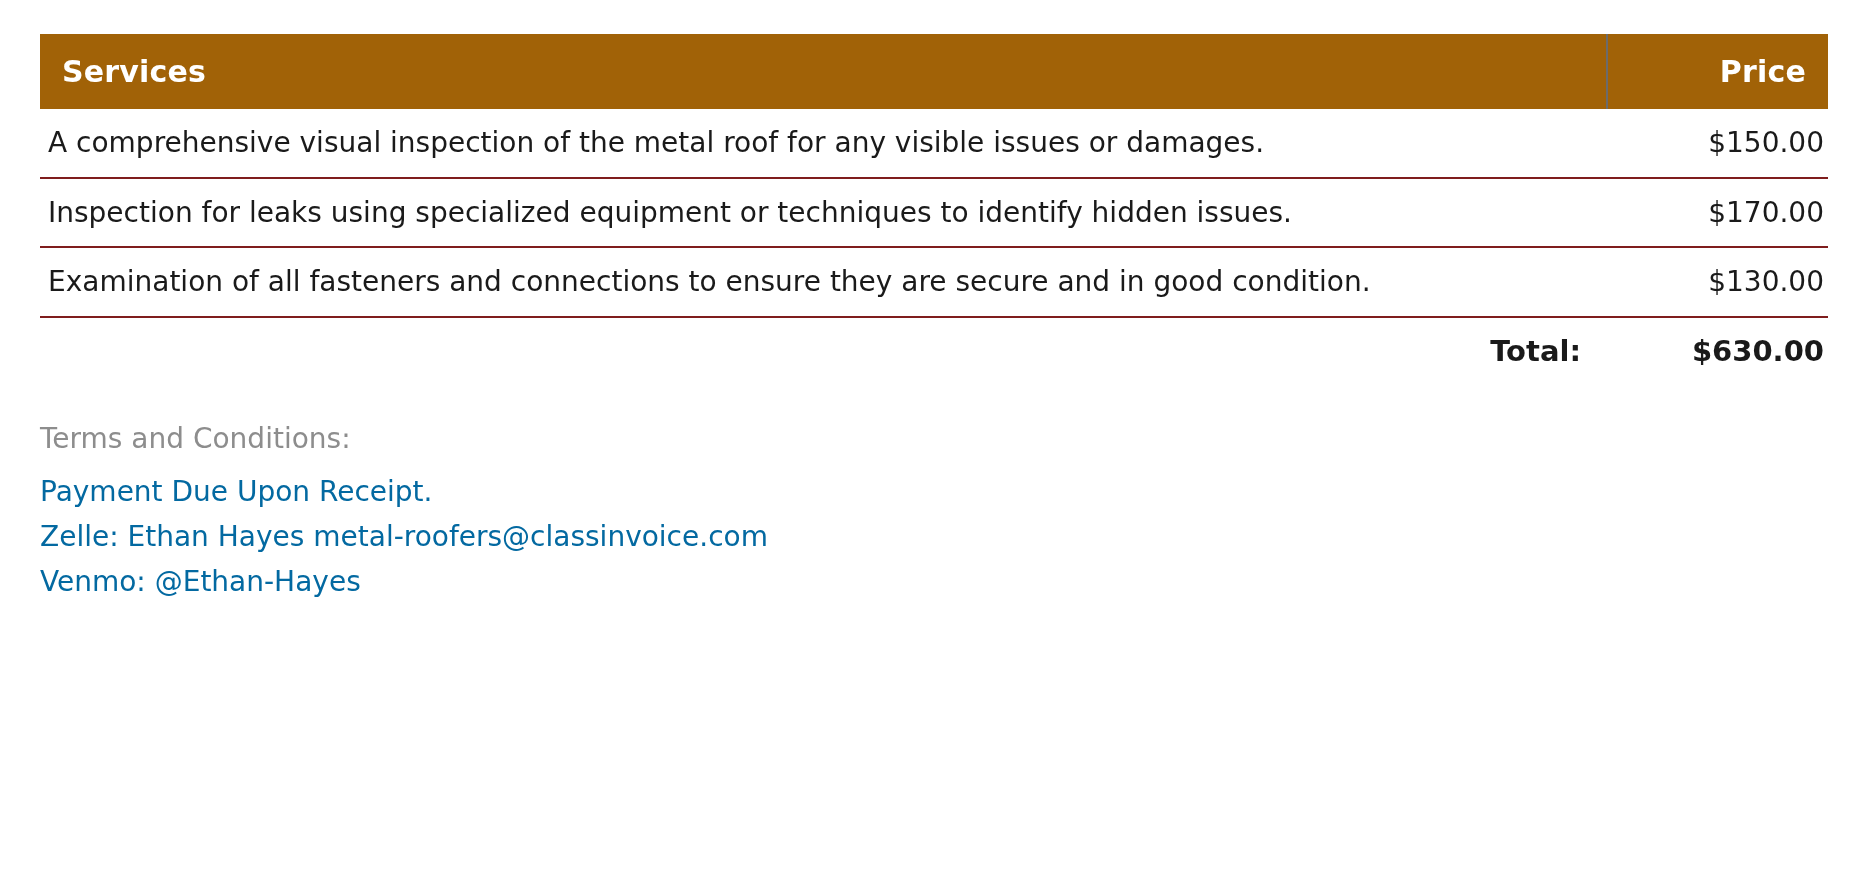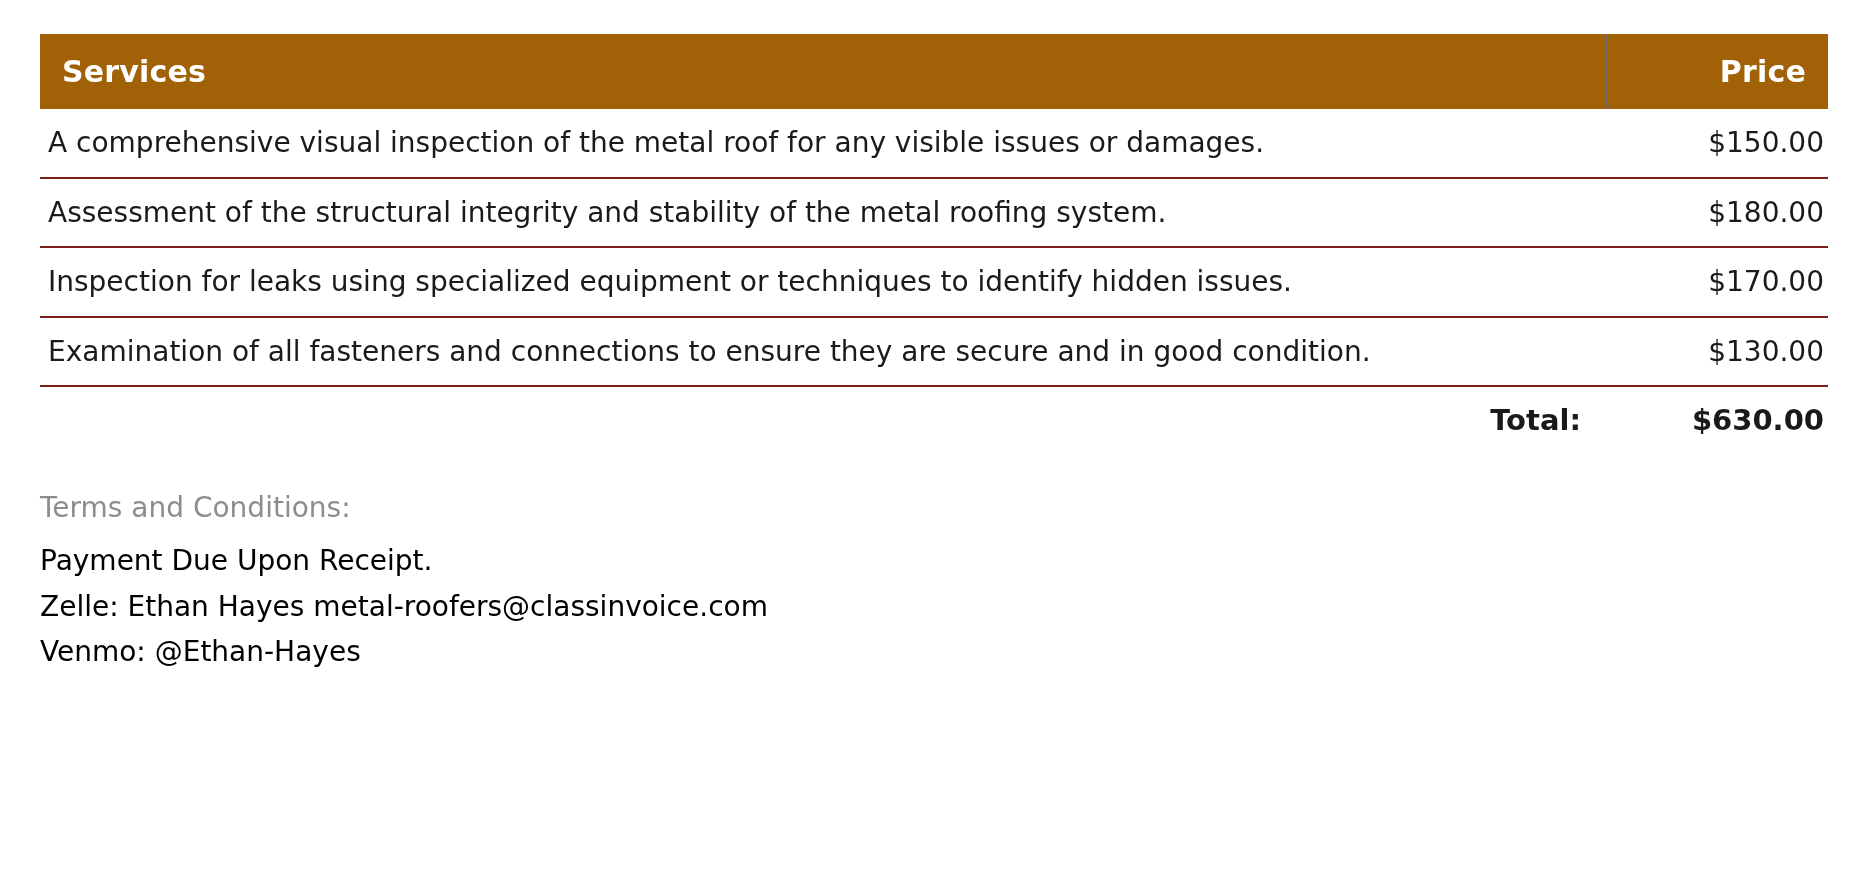--- a/index.html
+++ b/index.html
@@ -67,45 +67,41 @@
   .terms {
     margin-top: 36px;
   }
   .terms-title {
     font-size: 28px;
     color: #8d8d8d;
     margin-bottom: 14px;
   }
   .terms-line {
     font-size: 28px;
-    color: #000000;
+    color: #0369a1;
     line-height: 1.62;
     white-space: pre;
   }
 </style>
 </head>
 <body>
 
 <div class="page">
 
   <table class="services">
     <thead>
       <tr>
         <th class="service-head">Services</th>
         <th class="price-head">Price</th>
       </tr>
     </thead>
     <tbody>
       <tr>
         <td class="service">A comprehensive visual inspection of the metal roof for any visible issues or damages.</td>
         <td class="price">$150.00</td>
-      </tr>
-      <tr>
-        <td class="service">Assessment of the structural integrity and stability of the metal roofing system.</td>
-        <td class="price">$180.00</td>
       </tr>
       <tr>
         <td class="service">Inspection for leaks using specialized equipment or techniques to identify hidden issues.</td>
         <td class="price">$170.00</td>
       </tr>
       <tr>
         <td class="service">Examination of all fasteners and connections to ensure they are secure and in good condition.</td>
         <td class="price">$130.00</td>
       </tr>
       <tr class="total-row">

